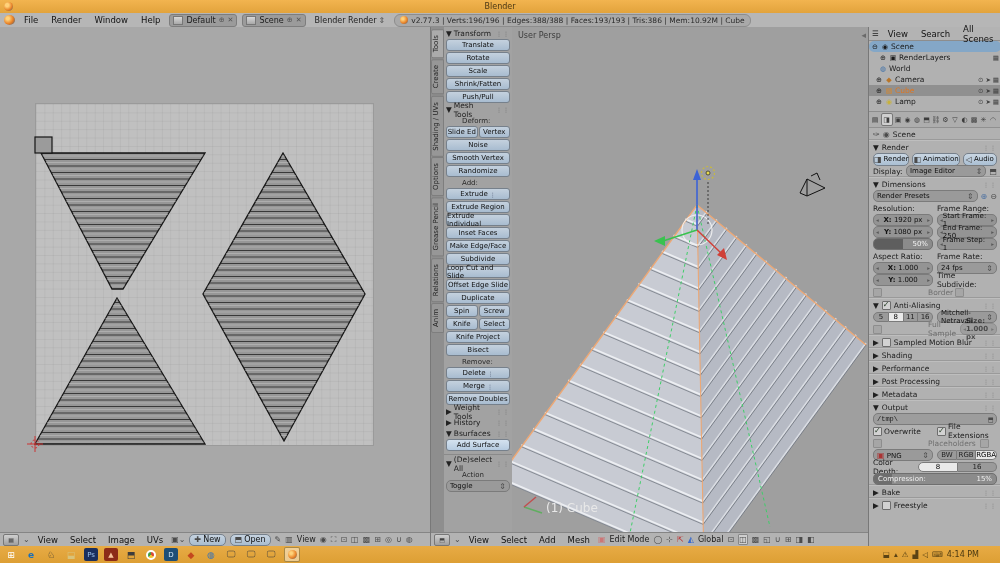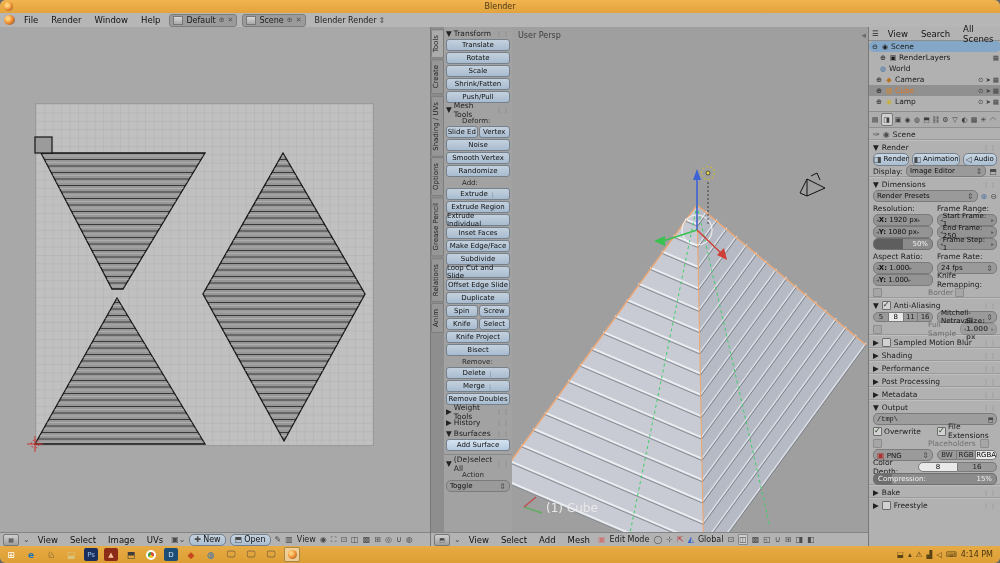--- a/index.html
+++ b/index.html
@@ -1,18 +1,18 @@
 <!DOCTYPE html>
 <html><head>
 <meta charset="utf-8">
 <style>
   html,body{margin:0;padding:0;background:#666;}
   .screen{position:relative;width:1000px;height:563px;overflow:hidden;
     font-family:"DejaVu Sans",sans-serif;font-size:8px;color:#1c1c1c;
-    background:#9f9f9f;user-select:none;border-radius:6px;}
+    background:#9f9f9f;user-select:none;}
   
   .titlebar{position:absolute;top:0;left:0;right:0;height:13px;
     background:linear-gradient(#f2b44f,#e2a33c);display:flex;align-items:center;justify-content:center;
     font-size:8px;color:#4a3714;}
   .titlebar .applogo{position:absolute;left:4px;top:2px;width:9px;height:9px;border-radius:50%;
     background:radial-gradient(circle at 35% 35%,#ffd27a 20%,#e77e24 60%,#2a5d8a 100%);}
   .menubar{position:absolute;top:13px;left:0;right:0;height:14px;background:#b6b6b6;
     border-bottom:1px solid #7f7f7f;display:flex;align-items:center;gap:5px;padding:0 4px;}
   .menubar .blicon{width:11px;height:10px;border-radius:50%;
     background:radial-gradient(circle at 35% 35%,#ffd27a 15%,#e77e24 55%,#35618d 100%);}
@@ -84,21 +84,21 @@
     gap:1.5px;padding:0 2px;}
   .pic{width:8px;height:9px;display:flex;align-items:center;justify-content:center;font-size:7px;color:#3c3c3c;}
   .pic.act{background:#cfcfcf;border:1px solid #777;border-radius:2px;width:10px;height:11px;}
   .prow{display:flex;align-items:center;gap:3px;padding:0 4px;height:12px;font-size:7.5px;}
   .pcol{display:flex;gap:4px;padding:0 4px;align-items:center;height:12px;font-size:7.5px;}
   .pcol>div{flex:1;display:flex;align-items:center;gap:2px;}
   .phh{display:flex;align-items:center;gap:3px;height:12px;padding:0 4px;font-size:7.5px;color:#202020;
     border-top:1px solid #bebebe;box-shadow:0 -1px 0 #9a9a9a;}
   .phh .dots{margin-left:auto;color:#6c6c6c;font-size:6px;letter-spacing:1px;}
   .nf{flex:1;height:10px;background:#949494;border:1px solid #7b7b7b;border-radius:5px;
-    display:flex;align-items:center;padding:0 2px;font-size:7px;color:#101010;}
+    display:flex;align-items:center;justify-content:space-between;padding:0 2px;font-size:7px;color:#101010;}
   .nf .a{color:#5a5a5a;font-size:5.5px;}
   .dd{flex:1;height:10px;background:#9a9a9a;border:1px solid #7b7b7b;border-radius:5px;
     display:flex;align-items:center;justify-content:space-between;padding:0 3px;font-size:7px;color:#101010;}
   .sld{flex:1;height:10px;background:#8b8b8b;border:1px solid #6f6f6f;border-radius:5px;position:relative;
     overflow:hidden;font-size:7px;color:#f2f2f2;}
   .sld .fill{position:absolute;left:0;top:0;bottom:0;background:#5e5e5e;}
   .sld .t{position:absolute;left:4px;top:1px;} .sld .v{position:absolute;right:4px;top:1px;}
   .seg{flex:1;display:flex;height:10px;}
   .seg span{flex:1;background:#9a9a9a;border:1px solid #7a7a7a;border-left-width:0;display:flex;
     align-items:center;justify-content:center;font-size:7px;color:#222;}
@@ -114,21 +114,21 @@
     display:flex;align-items:center;justify-content:space-between;padding:0 3px;font-size:7px;font-family:Liberation Mono, monospace;}
   .bluebtn{flex:1;height:11px;background:linear-gradient(#c9d6e2,#aabfd3);border:1px solid #76808b;
     border-radius:5px;display:flex;align-items:center;justify-content:center;gap:2px;font-size:7px;color:#0c0c0c;}
   
   .taskbar{position:absolute;left:0;right:0;bottom:0;height:17px;background:linear-gradient(#e7ab45,#dd9f34);
     display:flex;align-items:center;gap:6px;padding:0 4px;}
   .tico{width:14px;height:13px;display:flex;align-items:center;justify-content:center;
     font-size:9px;border-radius:2px;}
   .tico.active{background:rgba(255,255,255,.45);border:1px solid rgba(120,90,20,.6);}
   .tray{margin-left:auto;display:flex;align-items:center;gap:4px;color:#5a4314;font-size:7.5px;}
-  .clock{font-size:8px;color:#493811;margin-right:3px;}
+  .clock{font-size:8px;color:#493811;margin-right:17px;}
 </style>
 </head>
 <body>
 
 <div class="screen">
 
   <div class="titlebar">
     <span class="applogo"></span>
     <span>Blender</span>
   </div>
@@ -147,20 +147,24 @@
     </span>
     <span class="widget">
       <span class="wicon"></span>
       <span>Scene</span>
       <span class="wx">⊕</span>
       <span class="wx">✕</span>
     </span>
     <span class="enginew">
       <span>Blender Render</span>
       <span class="ghost">⇕</span>
+    </span>
+    <span class="stats">
+      <span class="blicon2"></span>
+      <span>v2.77.3 | Verts:196/196 | Edges:388/388 | Faces:193/193 | Tris:386 | Mem:10.92M | Cube</span>
     </span>
   </div>
 
   <div class="uv">
     <div class="uv-area"></div>
     <svg id="uvsvg" width="430" height="519">
         <defs>
           <clipPath id="hgTop">
             <path d="M41,126 L205,126 L123,262 L112,262 Z"></path>
           </clipPath>
@@ -903,21 +907,21 @@
           </div>
       </div>
       <div class="pcol">
         <div>
             <span class="nf">
               <span class="a">◂</span>
               <span><b>Y:</b> <span>1.000</span></span>
               <span class="a">▸</span>
             </span>
           </div>
-        <div>Knife Remapping:</div>
+        <div>Time Subdivide:</div>
       </div>
       <div class="pcol">
         <div>
           <span class="chk dis"></span>
           <span class="dim">Border</span>
           <span class="chk dis"></span>
           <span class="dim">Crop</span>
         </div>
         <div>
           <span class="nf">

